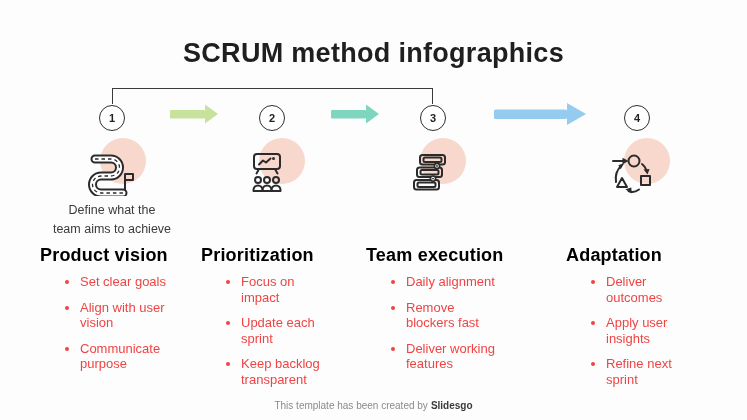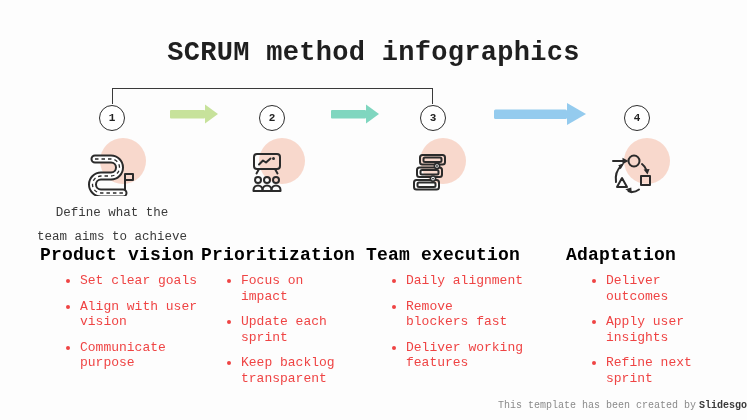--- a/index.html
+++ b/index.html
@@ -1,18 +1,18 @@
 <!DOCTYPE html>
 <html><head>
 <meta charset="utf-8">
 <style>
   html,body{margin:0;padding:0;background:#e9e9e9;}
   .canvas{
     position:relative;width:747px;height:420px;background:#fdfdfd;
-    font-family:Liberation Mono, monospace;overflow:hidden;margin:0 auto;
+    font-family:Liberation Sans, sans-serif;overflow:hidden;margin:0 auto;
   }
   .title{
     position:absolute;top:38px;left:0;width:100%;text-align:center;
     font-size:27px;font-weight:800;letter-spacing:.3px;color:#1f1f1f;
   }
   
   .bracket{
     position:absolute;left:112px;top:88px;width:321px;height:16px;
     border-top:1.5px solid #3a3a3a;border-left:1.5px solid #3a3a3a;border-right:1.5px solid #3a3a3a;
     box-sizing:border-box;
@@ -25,31 +25,31 @@
   .n1{left:99px}.n2{left:259px}.n3{left:420px}.n4{left:624px}
   .arrow{position:absolute;top:103px;line-height:0;}
   .a1{left:170px}.a2{left:331px}.a3{left:494px;top:101px}
   .iconwrap{position:absolute;top:138px;width:62px;height:58px;}
   .i1{left:84px}.i2{left:243px}.i3{left:404px}.i4{left:608px}
   .icon-bg{position:absolute;right:0;top:0;width:46px;height:46px;border-radius:50%;background:#f8d8cc;}
   .iconwrap svg{position:absolute;left:0;bottom:0;}
   .icon-stroke{fill:none;stroke:#2b2b2b;stroke-width:2;stroke-linecap:round;stroke-linejoin:round;}
   .desc{
     position:absolute;top:201px;width:180px;text-align:center;
-    font-size:12.5px;line-height:24px;color:#3b3b3b;white-space:pre-line;
+    font-size:12.5px;line-height:19px;color:#3b3b3b;white-space:pre-line;
   }
   .d1{left:22px}.d2{left:182px}.d3{left:343px}.d4{left:547px}
   .listblock{position:absolute;top:245px;}
   .b1{left:40px;width:158px}.b2{left:201px;width:158px}.b3{left:366px;width:168px}.b4{left:566px;width:168px}
   .heading{font-size:18px;font-weight:800;color:#000000;margin:0 0 8px 0;letter-spacing:.2px;}
   ul.bullets{margin:0;padding-left:40px;}
   ul.bullets li{
     font-size:13px;line-height:15.5px;color:#ef4444;margin-bottom:10px;white-space:pre-line;
   }
-  .footer{position:absolute;bottom:9px;left:0;width:100%;text-align:right;font-size:10px;color:#8a8a8a;}
+  .footer{position:absolute;bottom:9px;left:0;width:100%;text-align:center;font-size:10px;color:#8a8a8a;}
   .footer b{color:#3a3a3a;font-weight:700;margin-left:3px;}
 </style>
 </head>
 <body>
 
 <div class="canvas">
 
   <div class="title">SCRUM method infographics</div>
 
   <div class="bracket"></div>

